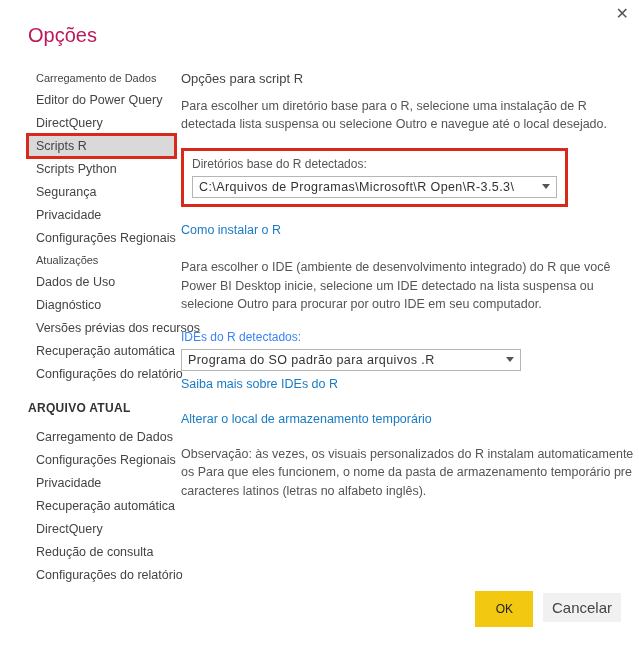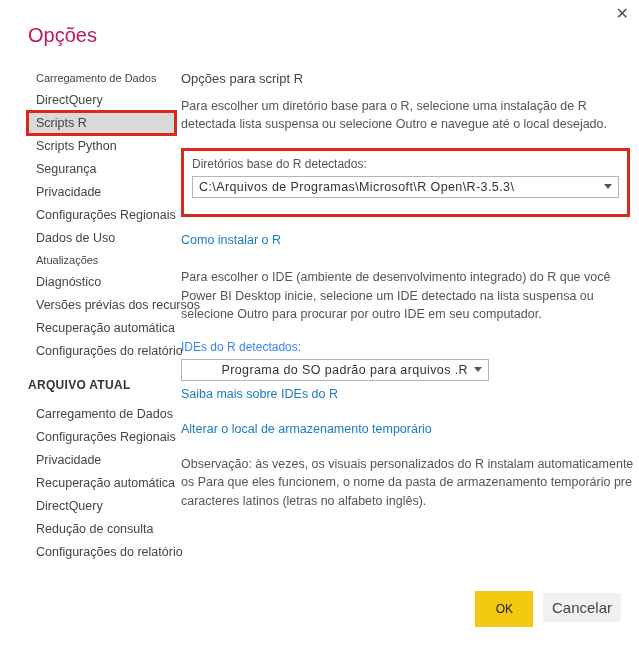--- a/index.html
+++ b/index.html
@@ -86,23 +86,23 @@
     font-size: 13px;
     color: #444;
     margin: 2px 0 8px 0;
   }
   .para {
     margin: 4px 0 14px 0;
     color: #555;
   }
   .highlight-box {
     border: 3px solid #d72a1b;
-    padding: 4px 8px 16px 8px;
+    padding: 4px 8px 6px 8px;
     margin: 2px 0 8px 0;
-    width: 449px;
+    width: 387px;
     box-sizing: border-box;
   }
   .field-label {
     font-size: 12px;
     color: #555;
     margin-bottom: 3px;
   }
   .select {
     border: 1px solid #b5b5b5;
     height: 22px;
@@ -120,22 +120,21 @@
   .select .caret {
     position: absolute;
     right: 6px;
     top: 7px;
     width: 0; height: 0;
     border-left: 4px solid transparent;
     border-right: 4px solid transparent;
     border-top: 5px solid #555;
   }
   .select.wide {
-    width: 308px;
-    text-align: right;
+    width: 340px;
   }
   .link {
     color: #1a7bc4;
     cursor: pointer;
     margin: 6px 0 14px 0;
     display: inline-block;
   }
   .ide-label {
     font-size: 12px;
     color: #3b82f6;
@@ -176,28 +175,29 @@
 
   <span class="close-x">✕</span>
 
   <div class="title">Opções</div>
 
   <div class="columns">
 
     <div class="sidebar">
 
       <span class="nav-item" style="font-size:11px;">Carregamento de Dados</span>
+      <span class="nav-item">Editor do Power Query</span>
       <span class="nav-item">DirectQuery</span>
       <span class="nav-item selected">Scripts R</span>
       <span class="nav-item">Scripts Python</span>
       <span class="nav-item">Segurança</span>
       <span class="nav-item">Privacidade</span>
       <span class="nav-item">Configurações Regionais</span>
+      <span class="nav-item" style="font-size:11px;">Atualizações</span>
       <span class="nav-item">Dados de Uso</span>
-      <span class="nav-item" style="font-size:11px;">Atualizações</span>
       <span class="nav-item">Diagnóstico</span>
       <span class="nav-item">Versões prévias dos recursos</span>
       <span class="nav-item">Recuperação automática</span>
       <span class="nav-item">Configurações do relatório</span>
 
       <div class="section-hdr" style="margin-top:16px;">ARQUIVO ATUAL</div>
 
       <span class="nav-item">Carregamento de Dados</span>
       <span class="nav-item">Configurações Regionais</span>
       <span class="nav-item">Privacidade</span>

